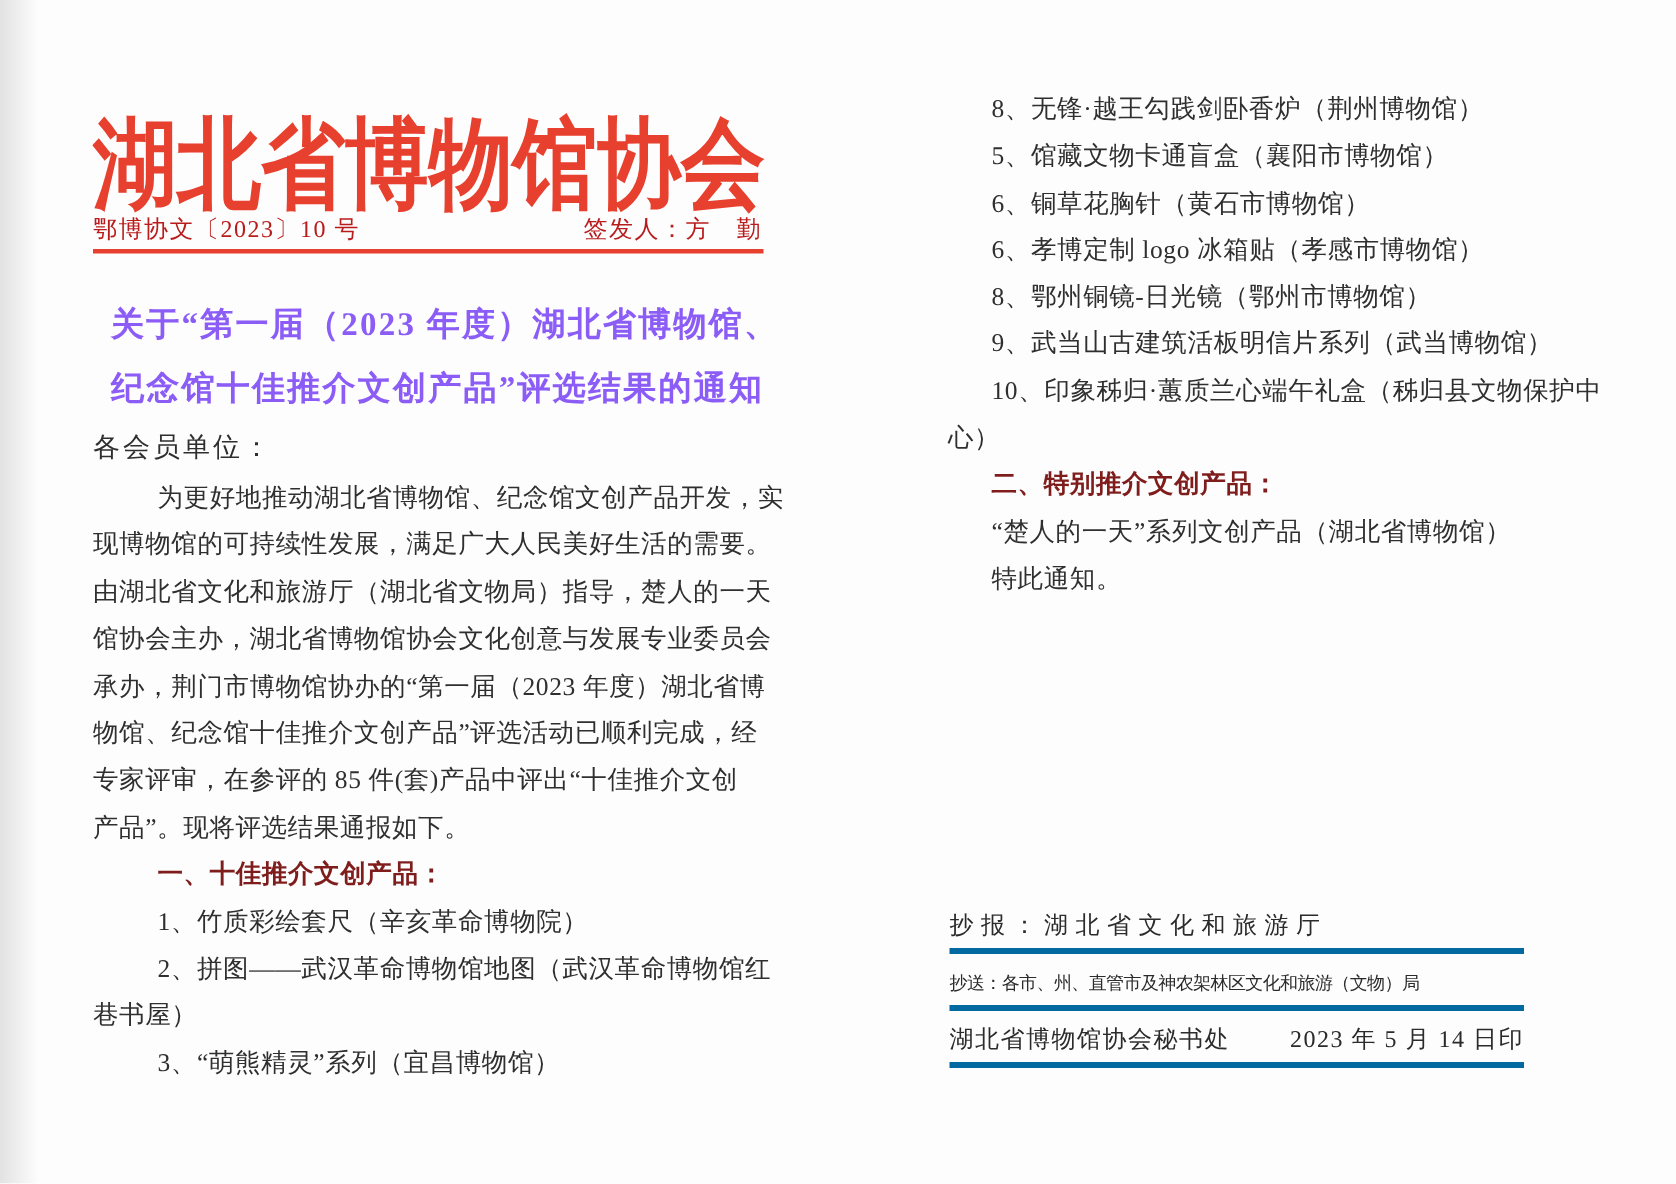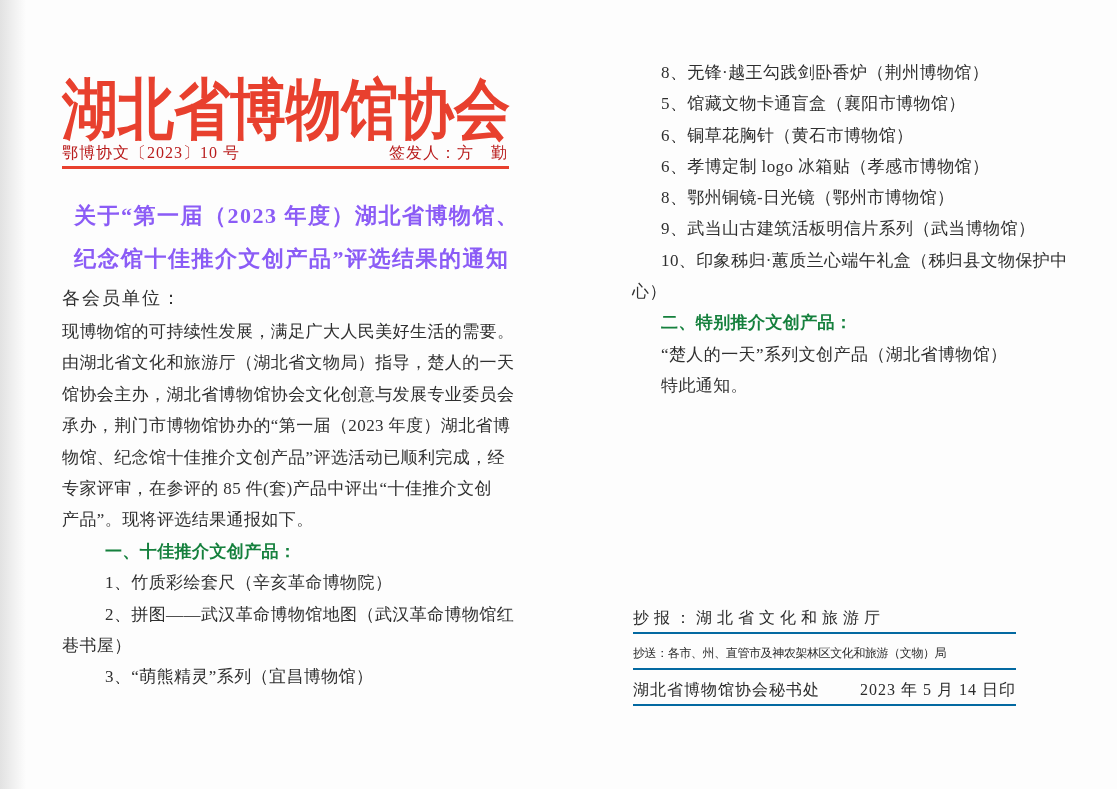--- a/index.html
+++ b/index.html
@@ -34,33 +34,33 @@
     font-size:22px;font-weight:bold;line-height:43px;
     letter-spacing:1.5px;color:#8b5cf6;white-space:nowrap;
   }
   .salutation{position:absolute;left:0;top:286px;font-size:18px;letter-spacing:2px;}
   .main-block{
     position:absolute;left:0;top:316px;width:452px;
     font-size:17px;line-height:31.4px;letter-spacing:0.4px;
     white-space:nowrap;
   }
   .ind{padding-left:43px;}
-  .bold{font-weight:bold;color:#15803d;}
+  .bold{font-weight:bold;color:#7f1d1d;}
   
   .col-right{position:absolute;left:632px;top:0;width:400px;}
   .right-block{
     position:absolute;left:0;top:57px;width:400px;
     font-size:17px;line-height:31.3px;letter-spacing:0.4px;
     white-space:nowrap;
   }
   .rind{padding-left:29px;}
   
   .footer{position:absolute;left:633px;top:607px;width:383px;font-size:16px;color:#2b2b2b;}
   .f-row{
-    border-bottom:2px solid #0369a1;
+    border-bottom:4px solid #0369a1;
     padding-bottom:4px;margin-bottom:9px;line-height:21px;white-space:nowrap;
   }
   .f-row1{letter-spacing:5px;}
   .f-row2{font-size:12px;letter-spacing:-0.4px;}
   .f-row3{display:flex;justify-content:space-between;letter-spacing:1px;align-items:center;}
 </style>
 </head>
 <body>
 
 <div class="scan-edge"></div>
@@ -77,20 +77,21 @@
   <div class="red-rule"></div>
 
   <div class="notice-title">
     <div>关于“第一届（2023 年度）湖北省博物馆、</div>
     <div>纪念馆十佳推介文创产品”评选结果的通知</div>
   </div>
 
   <div class="salutation">各会员单位：</div>
 
   <div class="main-block">
+    <div class="ind">为更好地推动湖北省博物馆、纪念馆文创产品开发，实</div>
     <div>现博物馆的可持续性发展，满足广大人民美好生活的需要。</div>
     <div>由湖北省文化和旅游厅（湖北省文物局）指导，楚人的一天</div>
     <div>馆协会主办，湖北省博物馆协会文化创意与发展专业委员会</div>
     <div>承办，荆门市博物馆协办的“第一届（2023 年度）湖北省博</div>
     <div>物馆、纪念馆十佳推介文创产品”评选活动已顺利完成，经</div>
     <div>专家评审，在参评的 85 件(套)产品中评出“十佳推介文创</div>
     <div>产品”。现将评选结果通报如下。</div>
     <div class="ind bold">一、十佳推介文创产品：</div>
     <div class="ind">1、竹质彩绘套尺（辛亥革命博物院）</div>
     <div class="ind">2、拼图——武汉革命博物馆地图（武汉革命博物馆红</div>

